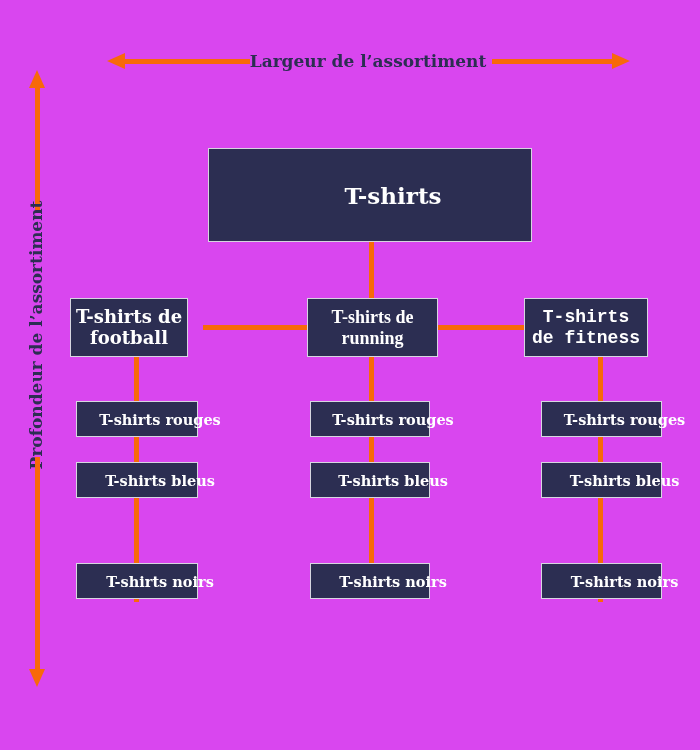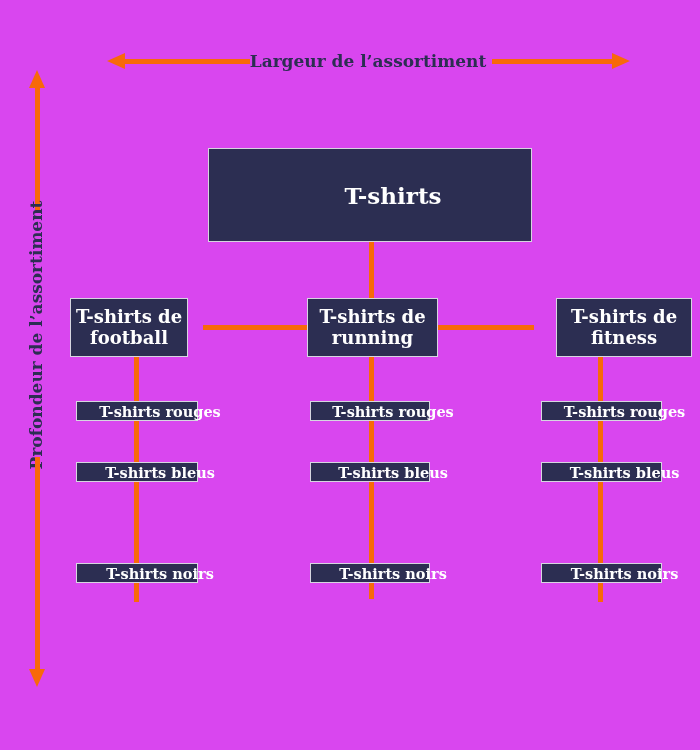--- a/index.html
+++ b/index.html
@@ -11,23 +11,23 @@
   .line{position:absolute;background:#F8690A;z-index:1;}
   
   .box{
     position:absolute;background:#2C2E52;color:#ffffff;
     display:flex;align-items:center;justify-content:center;text-align:center;
     font-weight:bold;border:1px solid #d6d6e0;box-sizing:border-box;z-index:2;padding-left:46px;
   }
   .box-root{left:208px;top:148px;width:324px;height:94px;font-size:23px;}
   .box-cat{top:298px;height:59px;font-size:18px;line-height:1.15;padding:2px;}
   .cat-0{left:70px;width:118px;}
-  .cat-1{left:307px;width:131px;}
-  .cat-2{left:556px;width:136px;}
-  .box-leaf{height:20px;font-size:14.5px;white-space:nowrap;}
+  .cat-1{left:307px;width:131px;font-family:Liberation Serif, serif;}
+  .cat-2{left:524px;width:124px;font-family:Liberation Mono, monospace;}
+  .box-leaf{height:36px;font-size:14.5px;white-space:nowrap;}
   .leafcol-0{left:76px;width:122px;}
   .leafcol-1{left:310px;width:120px;}
   .leafcol-2{left:541px;width:121px;}
   .leafrow-0{top:401px;}
   .leafrow-1{top:462px;}
   .leafrow-2{top:563px;}
   
   .tri{position:absolute;width:0;height:0;z-index:3;}
   .head-left{left:107px;top:53px;border-top:8px solid transparent;border-bottom:8px solid transparent;border-right:18px solid #F8690A;}
   .head-right{left:612px;top:53px;border-top:8px solid transparent;border-bottom:8px solid transparent;border-left:18px solid #F8690A;}

